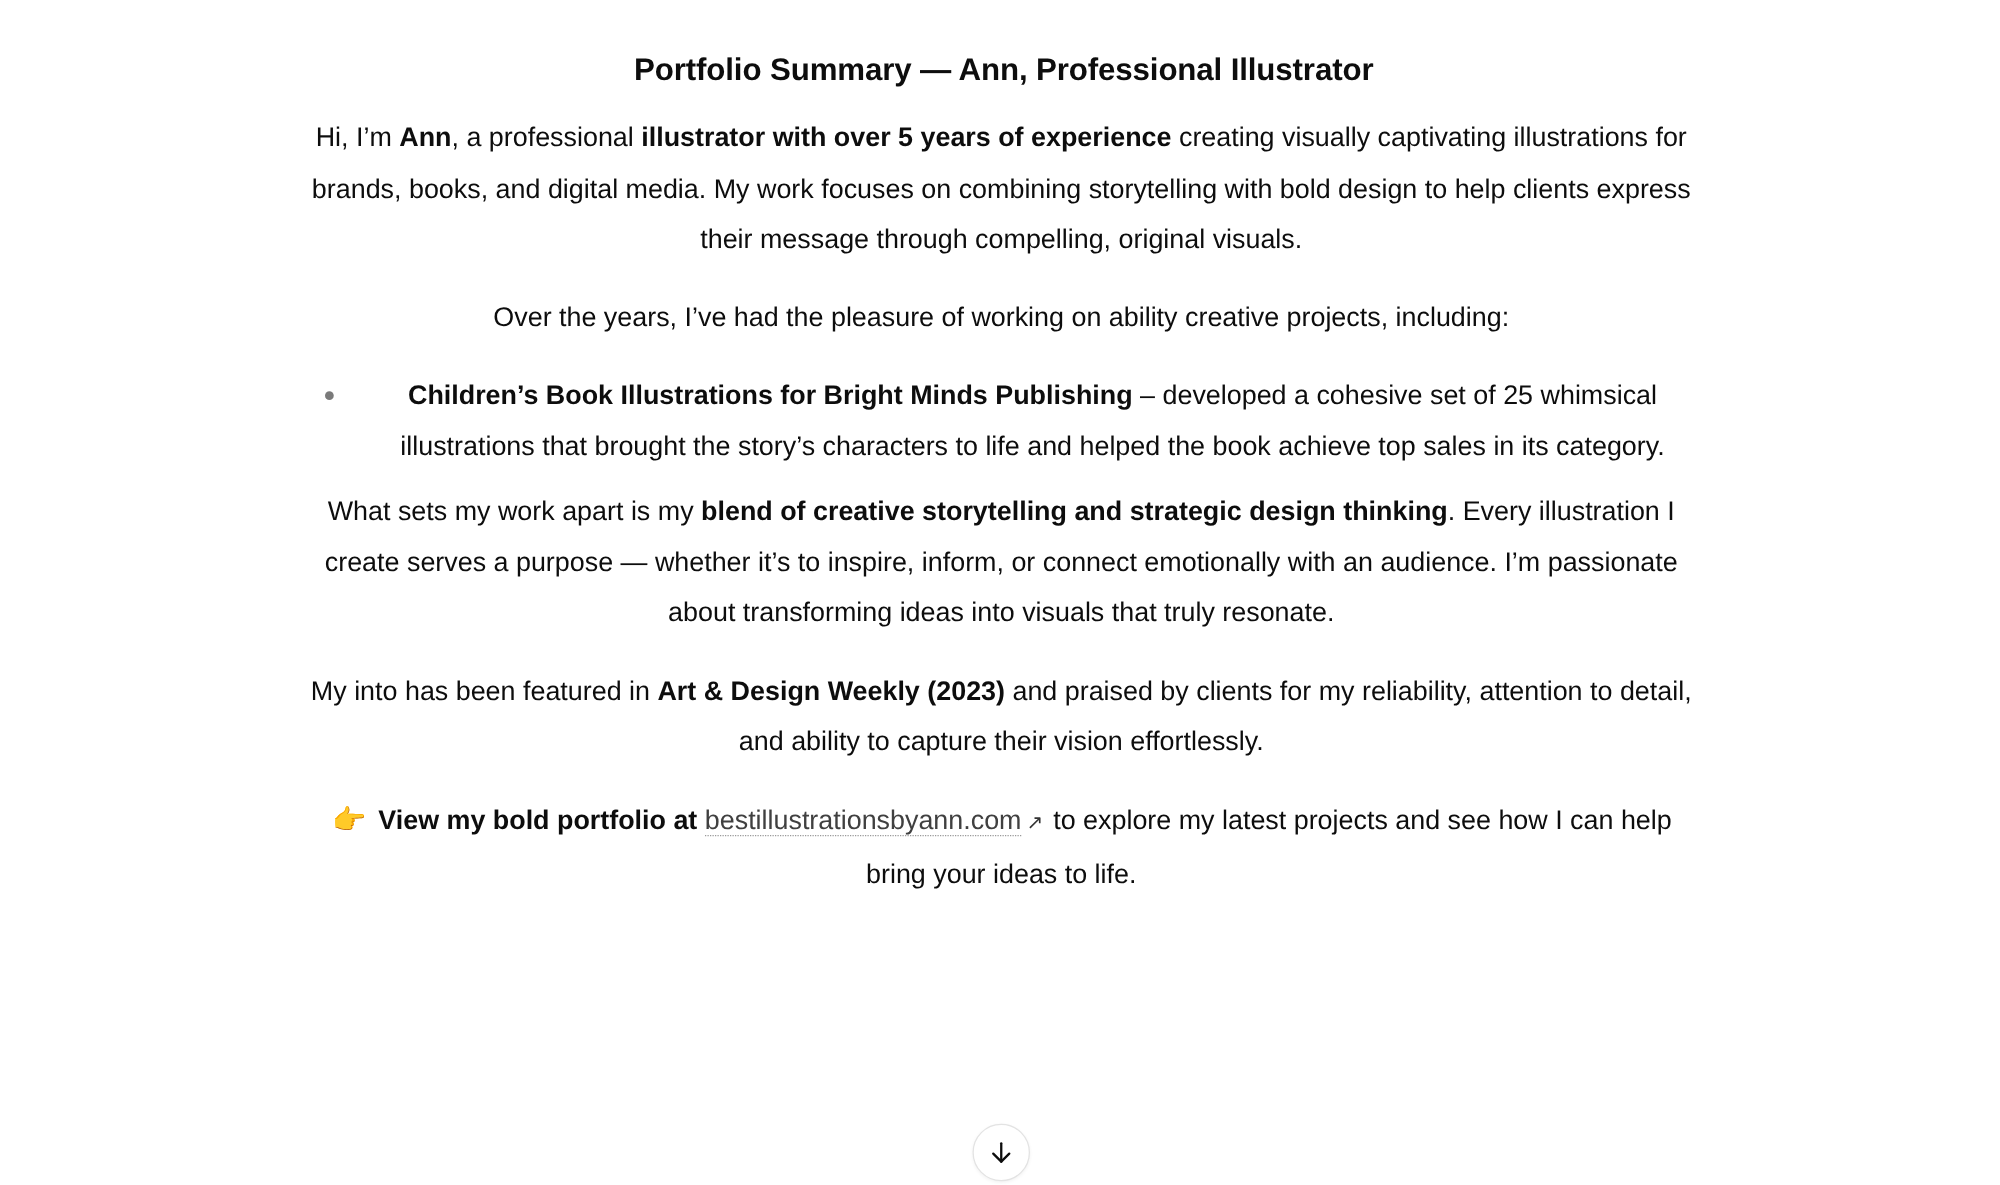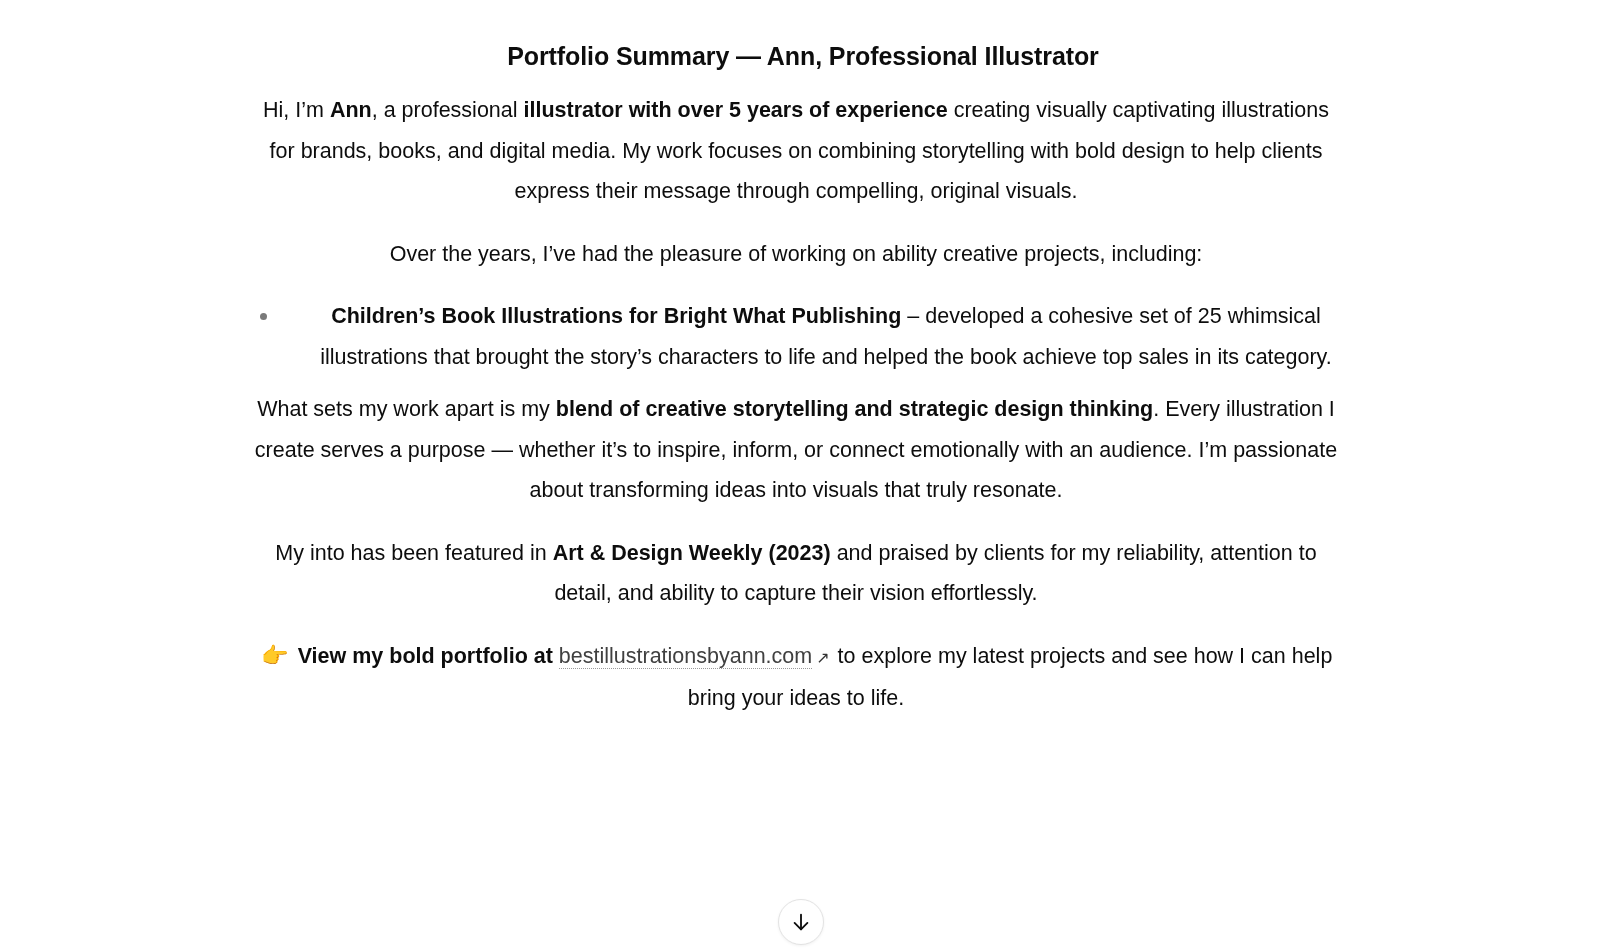--- a/index.html
+++ b/index.html
@@ -25,21 +25,21 @@
   h3.title {
     font-size: 25px;
     font-weight: 600;
     margin: 0 0 14px 0;
     line-height: 40px;
     letter-spacing: -0.1px;
   }
   p {
     font-size: 21.5px;
     line-height: 40.5px;
-    margin: 0 14px 22px 0;
+    margin: 0 4px 22px 0;
   }
   strong { font-weight: 700; }
   ul.projects {
     list-style: none;
     margin: 0 0 12px 0;
     padding: 0;
   }
   ul.projects li {
     position: relative;
     padding-left: 46px;
@@ -94,21 +94,21 @@
 
 <div class="content">
   <h3 class="title">Portfolio Summary — Ann, Professional Illustrator</h3>
 
   <p><span>Hi, I’m </span><strong>Ann</strong><span>, a professional </span><strong>illustrator with over 5 years of experience</strong><span> creating visually captivating illustrations for brands, books, and digital media. My work focuses on combining storytelling with bold design to help clients express their message through compelling, original visuals.</span></p>
 
   <p>Over the years, I’ve had the pleasure of working on ability creative projects, including:</p>
 
   <ul class="projects">
     <li>
-      <span class="bullet"></span><strong>Children’s Book Illustrations for Bright What Publishing</strong><span> – developed a cohesive set of 25 whimsical illustrations that brought the story’s characters to life and helped the book achieve top sales in its category.</span>
+      <span class="bullet"></span><strong>Children’s Book Illustrations for Bright Minds Publishing</strong><span> – developed a cohesive set of 25 whimsical illustrations that brought the story’s characters to life and helped the book achieve top sales in its category.</span>
     </li>
   </ul>
 
   <p><span>What sets my work apart is my </span><strong>blend of creative storytelling and strategic design thinking</strong><span>. Every illustration I create serves a purpose — whether it’s to inspire, inform, or connect emotionally with an audience. I’m passionate about transforming ideas into visuals that truly resonate.</span></p>
 
   <p><span>My into has been featured in </span><strong>Art &amp; Design Weekly (2023)</strong><span> and praised by clients for my reliability, attention to detail, and ability to capture their vision effortlessly.</span></p>
 
   <p><span class="pointer-emoji">👉</span><strong>View my bold portfolio at</strong> <a class="link">bestillustrationsbyann.com</a><span class="ext-arrow">↗</span><span> to explore my latest projects and see how I can help bring your ideas to life.</span></p>
 </div>
 

